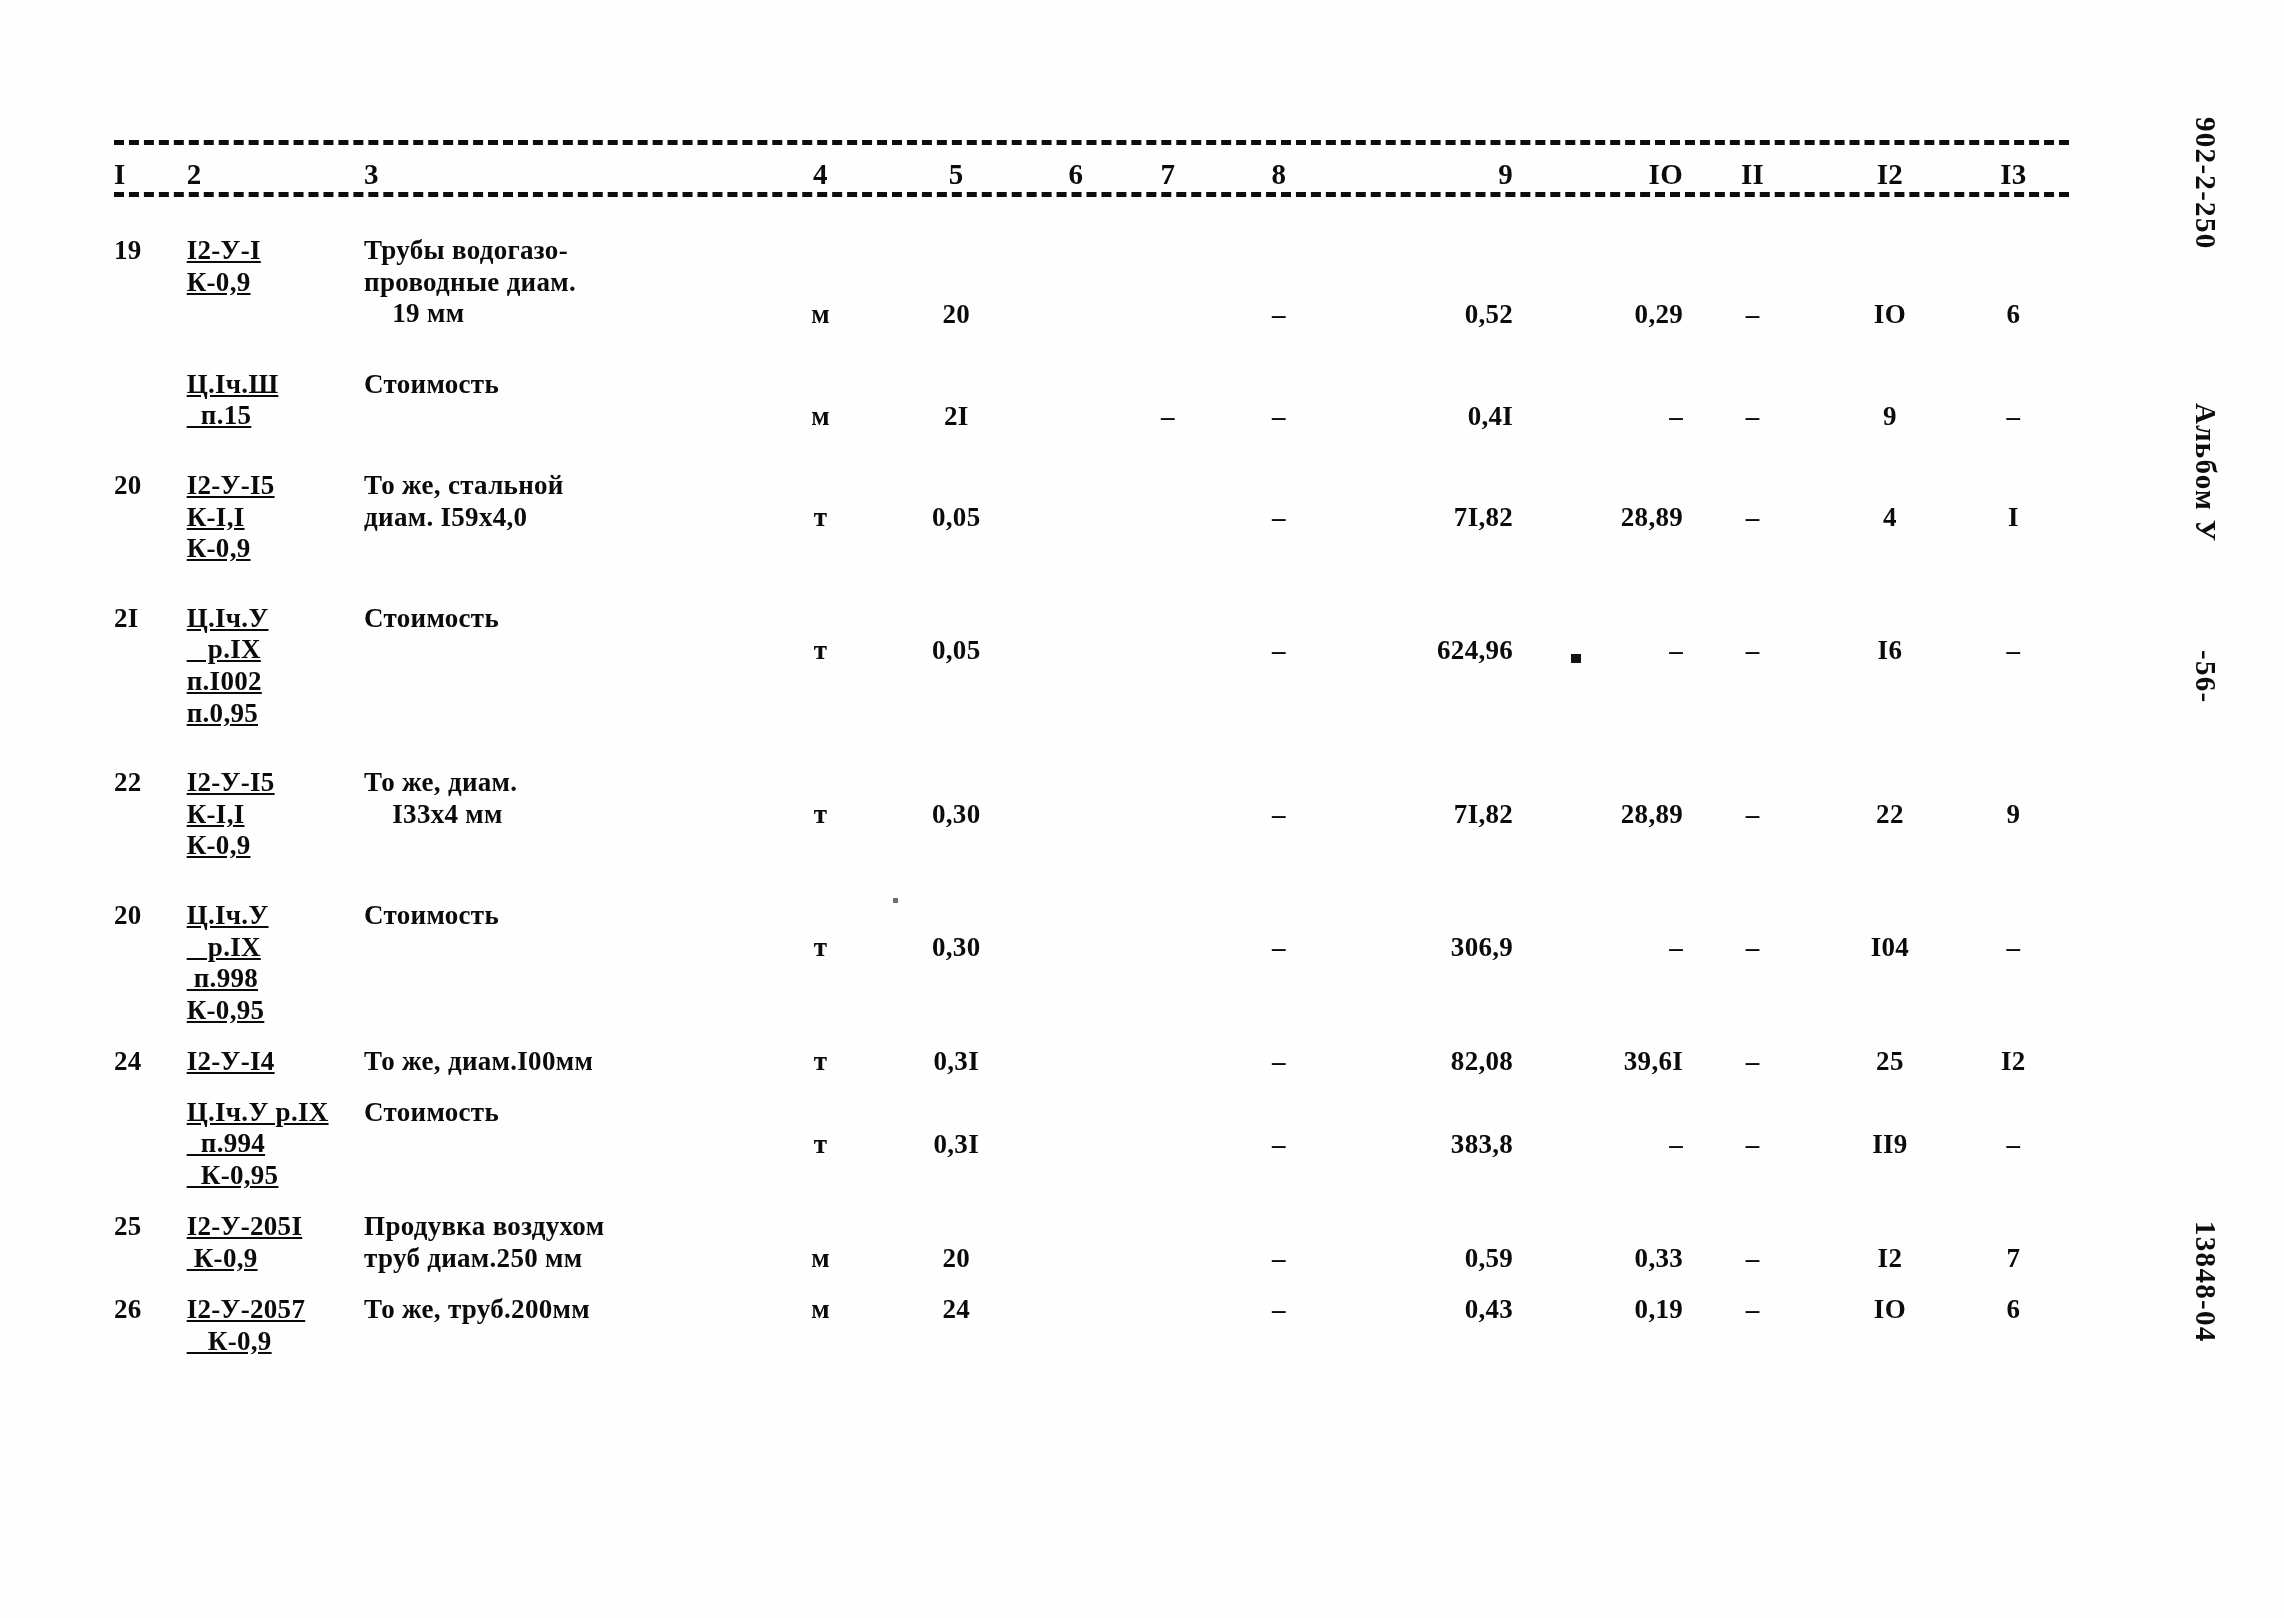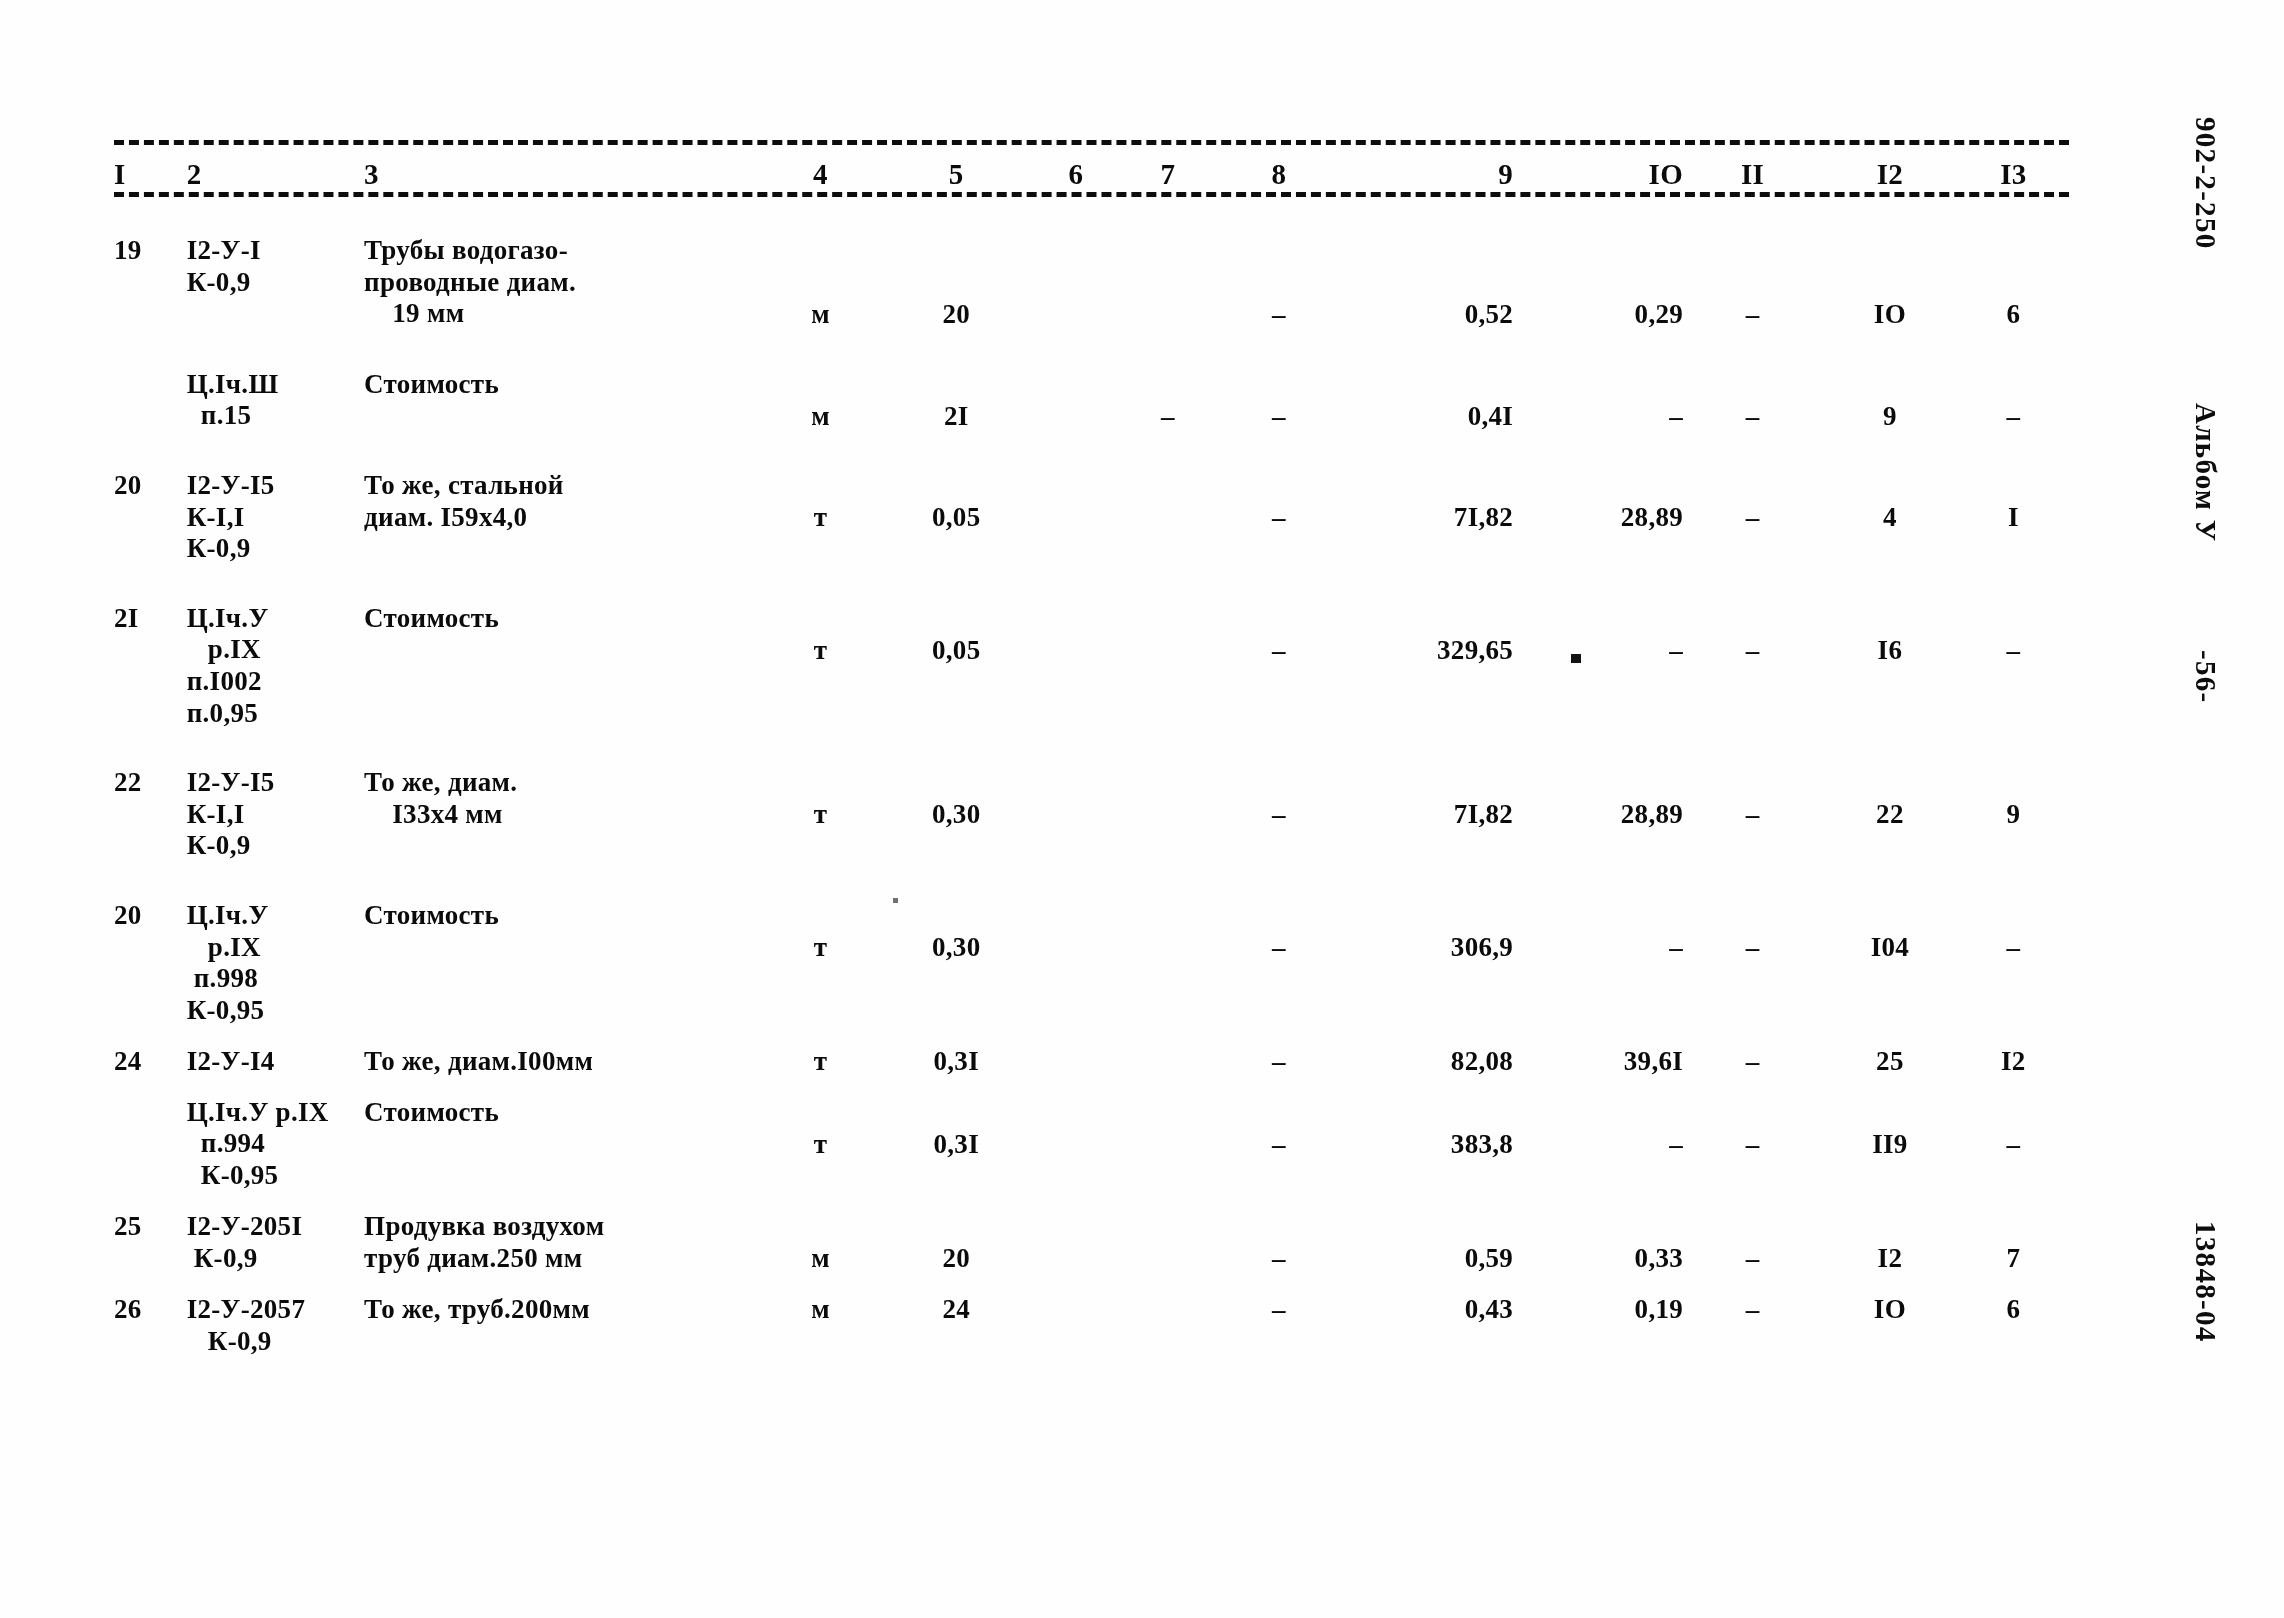--- a/index.html
+++ b/index.html
@@ -97,21 +97,21 @@
 
   .spacer-row td { height: 38px; }
   .spacer-row-sm td { height: 19.5px; }
 
   .cellblock { white-space: pre; }
 
   
   .num-pad-0 { padding-top: 0 !important; }
   .num-pad-1 { padding-top: 32px !important; }
   .num-pad-2 { padding-top: 64px !important; }
-  .code-indent-2 { padding-left: 11.7px; }
+  .code-indent-2 { padding-left: 11.7px; text-decoration: underline; }
 
   .desc-indent { padding-left: 22px; }
 
   
   .margin-text {
     position: absolute;
     font-weight: 700;
     font-family: "Liberation Serif", "DejaVu Serif", serif;
     color: #0d0d0d;
     white-space: nowrap;
@@ -267,21 +267,21 @@
             <td class="c2 al code-indent-2"><span class="cellblock">Ц.Iч.У
    р.IX
 п.I002
 п.0,95</span></td>
             <td class="c3 al desc-indent"><span class="cellblock">Стоимость</span></td>
             <td class="c4 ac num-pad-1"><span class="cellblock">т</span></td>
             <td class="c5 ac num-pad-1"><span class="cellblock">0,05</span></td>
             <td class="c6 ac num-pad-1"><span class="cellblock"></span></td>
             <td class="c7 ac num-pad-1"><span class="cellblock"></span></td>
             <td class="c8 ac num-pad-1"><span class="cellblock">–</span></td>
-            <td class="c9 ar num-pad-1"><span class="cellblock">329,65</span></td>
+            <td class="c9 ar num-pad-1"><span class="cellblock">624,96</span></td>
             <td class="c10 ar num-pad-1"><span class="cellblock">–</span></td>
             <td class="c11 ac num-pad-1"><span class="cellblock">–</span></td>
             <td class="c12 ac num-pad-1"><span class="cellblock">I6</span></td>
             <td class="c13 ac num-pad-1"><span class="cellblock">–</span></td>
           </tr>
           <tr class="spacer-row">
             <td colspan="13"></td>
           </tr>
           <tr class="data-row">
             <td class="c1 al"><span class="cellblock">22</span></td>

